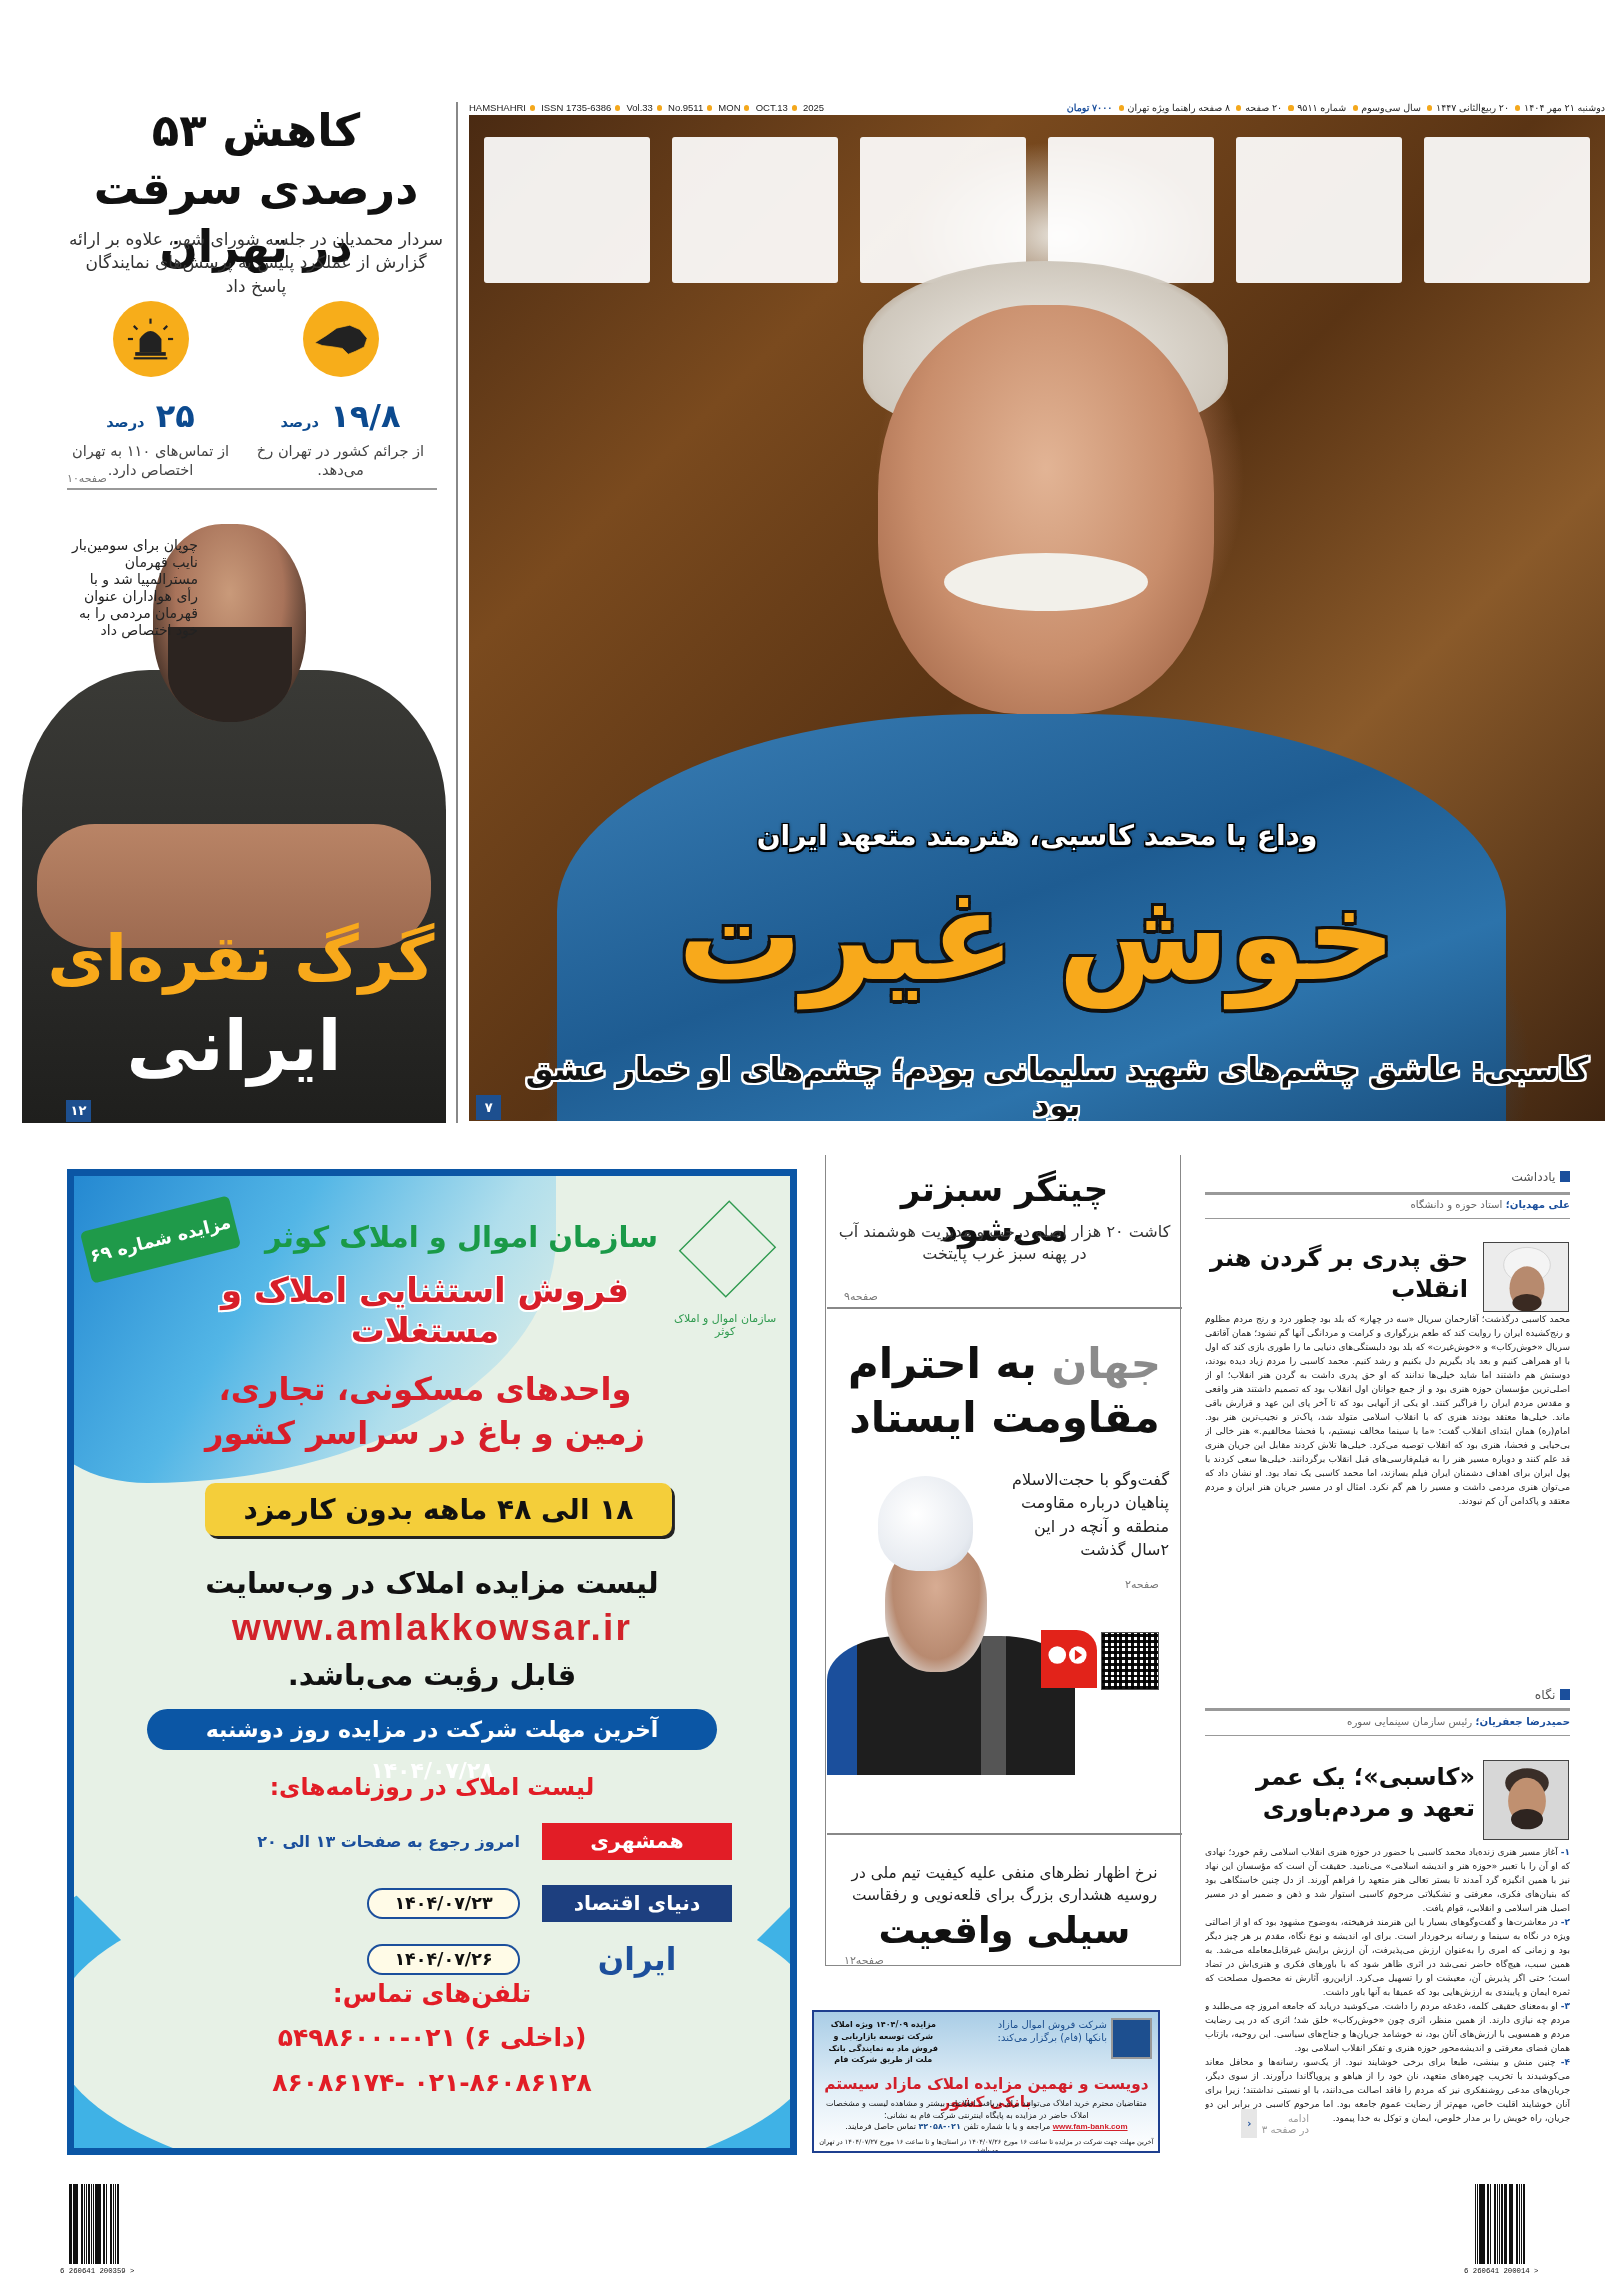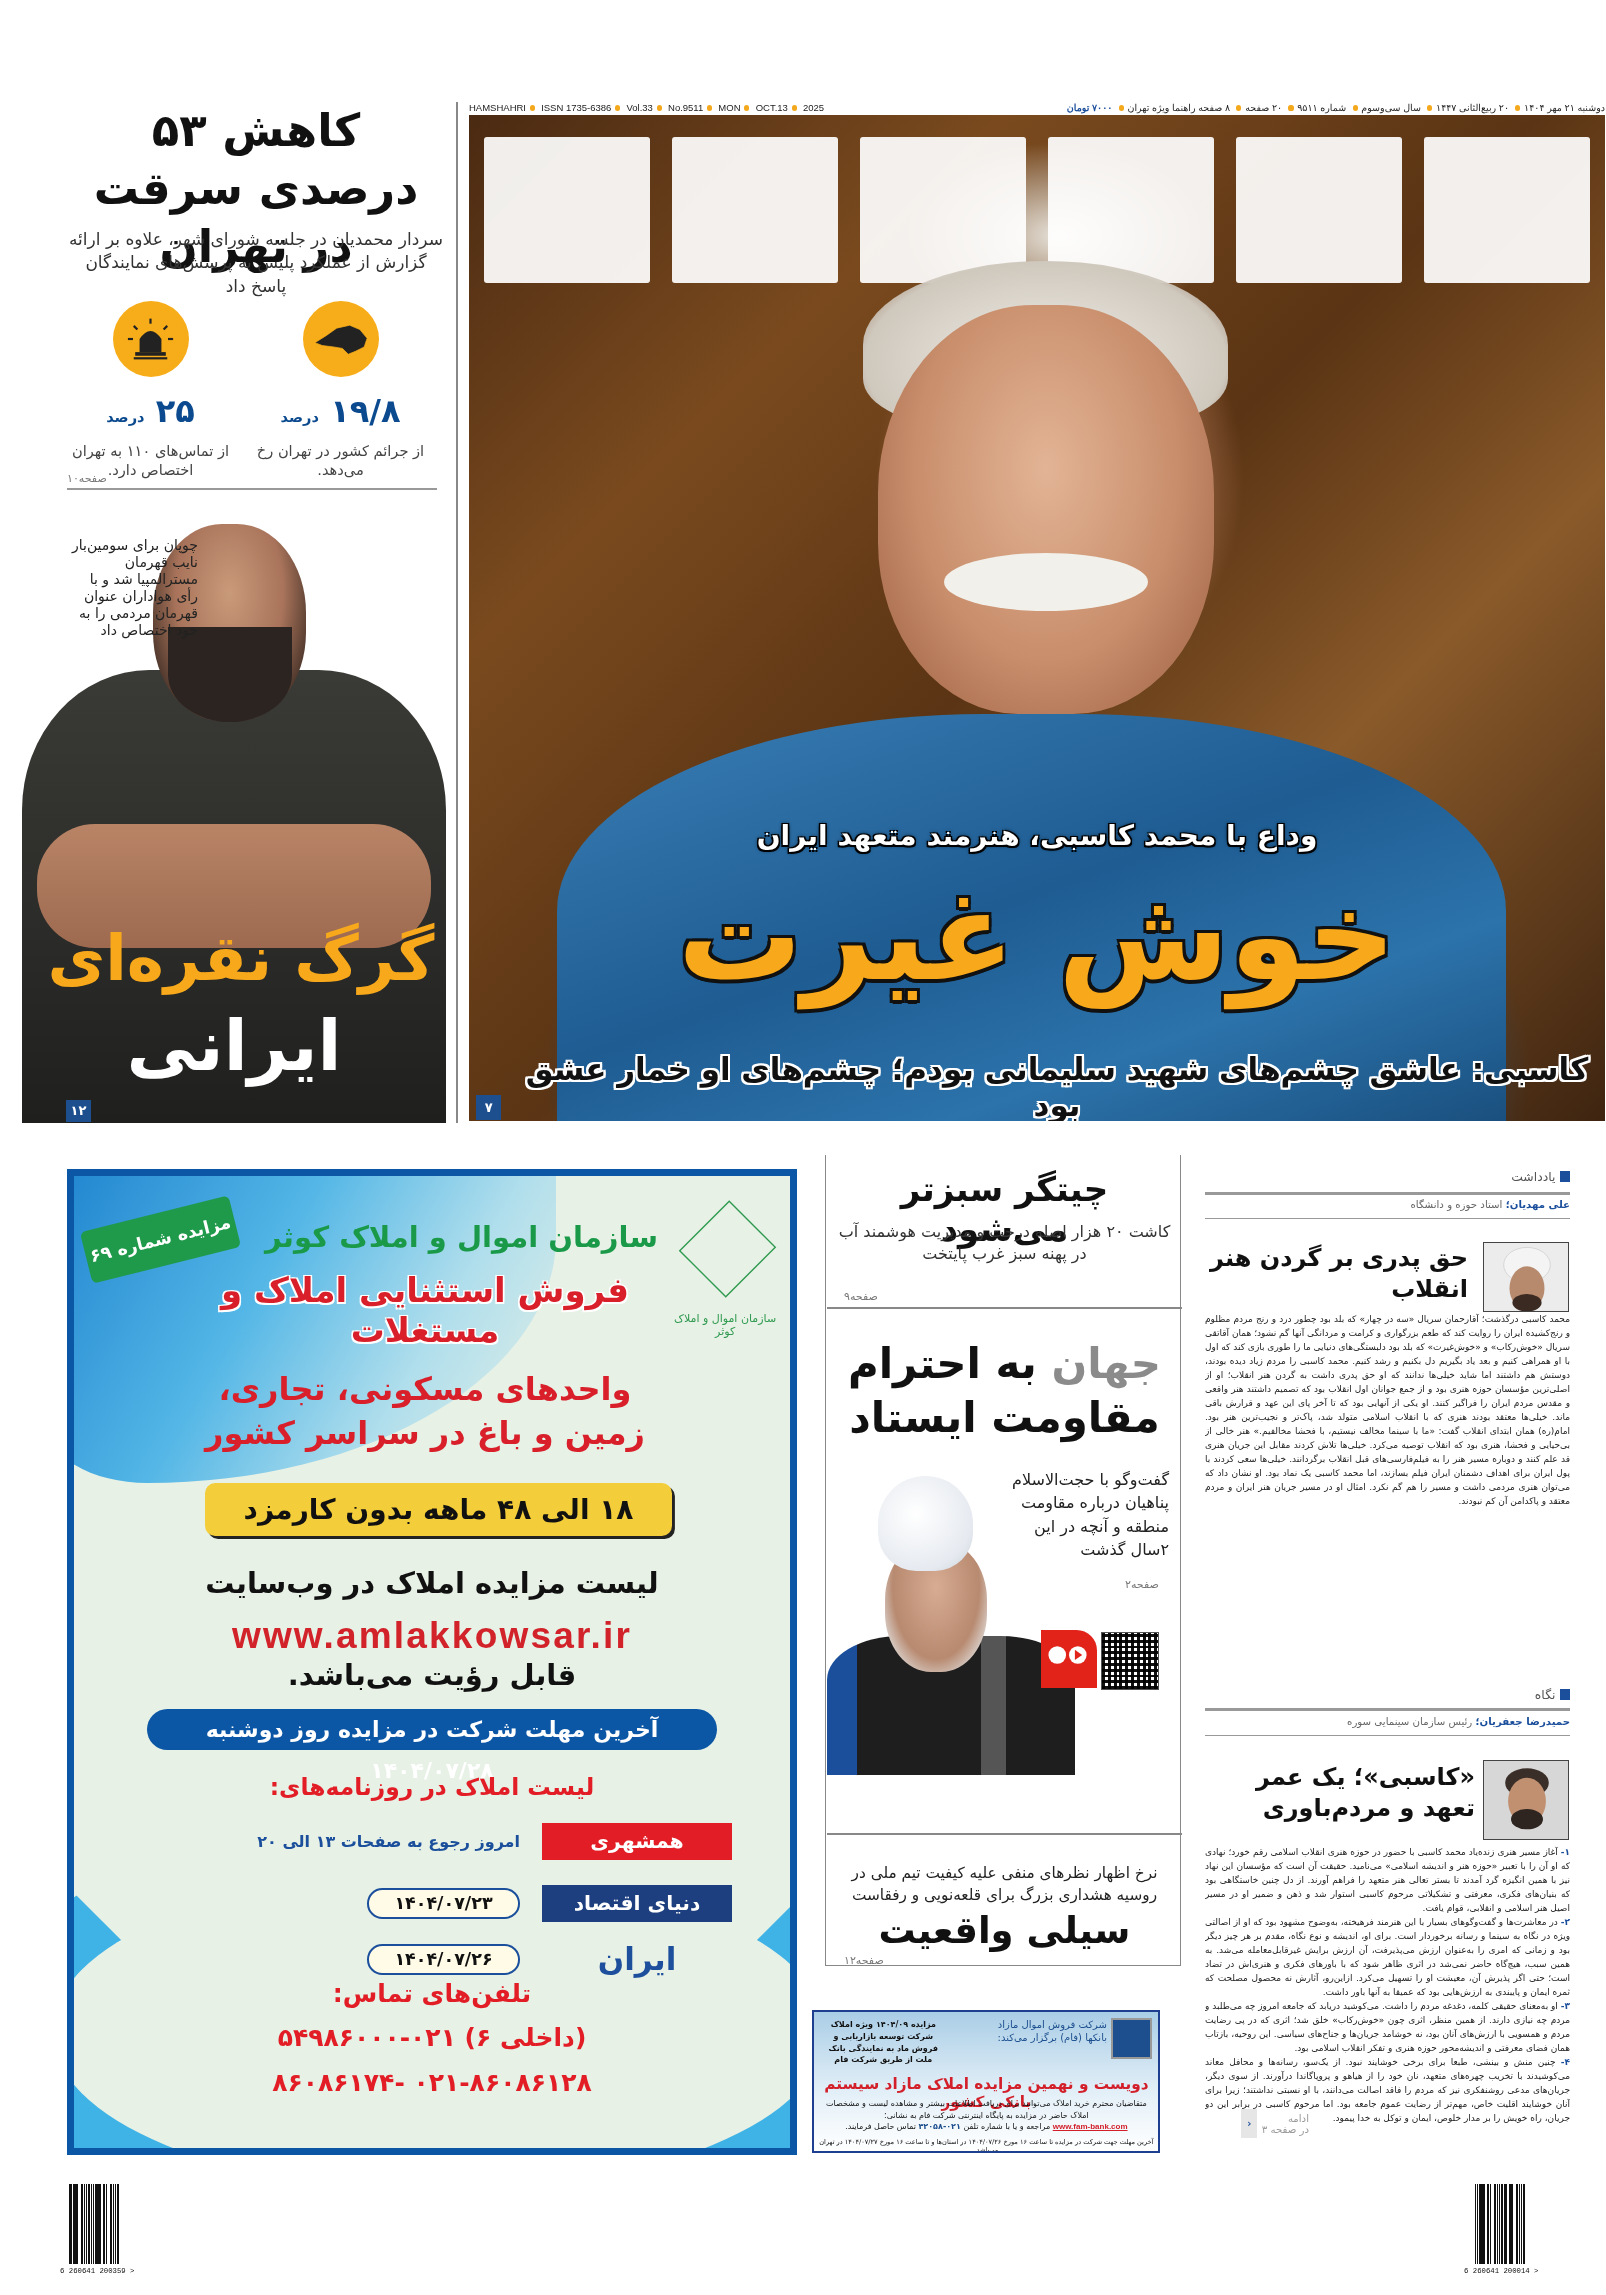--- a/index.html
+++ b/index.html
@@ -29,21 +29,21 @@
   .hero-mustache { position: absolute; left: 475px; top: 438px; width: 204px; height: 58px; border-radius: 50%; background: #f2f0ea; }
   .hero-shirt { position: absolute; left: 88px; top: 599px; width: 949px; height: 438px; border-radius: 45% 45% 0 0; background: linear-gradient(160deg, #3a7fb6 0%, #1e5c92 45%, #2c73ab 70%, #174a78 100%); }
   .hero-kicker { position: absolute; top: 704px; left: 0; width: 100%; text-align: center; direction: rtl; font-size: 28px; font-weight: bold; color: #fff; text-shadow: 0 0 4.4px #000, 1.5px 1.5px 0 #000, -1.5px -1.5px 0 #000, 1.5px -1.5px 0 #000, -1.5px 1.5px 0 #000; }
   .hero-title { position: absolute; top: 752px; left: 0; width: 100%; text-align: center; direction: rtl; font-size: 124px; line-height: 139px; font-weight: bold; color: #f8a91b; text-shadow: 2.9px 2.9px 0 #111, -2.9px -2.9px 0 #111, 2.9px -2.9px 0 #111, -2.9px 2.9px 0 #111, 0 4.4px 0 #111; }
   .hero-quote { position: absolute; top: 936px; left: 44px; width: 1088px; text-align: center; direction: rtl; font-size: 31px; font-weight: bold; color: #111; text-shadow: 2.2px 2.2px 0 #fff, -2.2px -2.2px 0 #fff, 2.2px -2.2px 0 #fff, -2.2px 2.2px 0 #fff, 0 2.2px 0 #fff, 2.2px 0 0 #fff, -2.2px 0 0 #fff, 0 -2.2px 0 #fff; }
   .hero-page { position: absolute; bottom: 1.5px; left: 7.3px; width: 25px; height: 25px; background: #1d4f8f; color: #fff; font-size: 13px; text-align: center; line-height: 25px; font-weight: bold; }
   .crime-title { top: 102px; left: 66px; width: 380px; direction: rtl; text-align: center; font-size: 45px; font-weight: bold; line-height: 58px; }
   .crime-lede { top: 228px; left: 66px; width: 380px; direction: rtl; text-align: center; font-size: 17px; line-height: 23.4px; color: #333; }
   .stat { width: 175px; text-align: center; direction: rtl; }
   .stat-circle { width: 76px; height: 76px; border-radius: 50%; background: #f7ad1a; margin: 0 auto; display: flex; align-items: center; justify-content: center; }
-  .stat-value { font-size: 32px; font-weight: bold; color: #0c4a8f; line-height: 48px; margin-top: 10px; }
+  .stat-value { font-size: 32px; font-weight: bold; color: #0c4a8f; line-height: 38px; margin-top: 20px; }
   .stat-unit { font-size: 14.6px; color: #0c4a8f; font-weight: bold; }
   .stat-desc { font-size: 14.6px; color: #444; line-height: 19px; }
   .page-ref { font-size: 11px; color: #777; direction: rtl; }
   .divider { height: 1.5px; background: #999; }
 
   
   .wrestler { top: 517px; left: 22px; width: 424px; height: 606px; overflow: hidden; }
   .w-head { position: absolute; left: 131px; top: 7.3px; width: 153px; height: 197px; border-radius: 45%; background: radial-gradient(ellipse at 50% 35%, #c99a7a 0%, #a8735a 50%, #3a2a22 85%); }
   .w-beard { position: absolute; left: 146px; top: 110px; width: 124px; height: 95px; border-radius: 0 0 50% 50%; background: #2c2420; }
   .w-body { position: absolute; left: 0; top: 153px; width: 424px; height: 467px; border-radius: 30% 30% 0 0; background: linear-gradient(180deg, #3a3a36 0%, #2a2a28 60%, #1e1e1c 100%); }
@@ -61,21 +61,21 @@
   .ad1-wave { position: absolute; left: -29px; top: 0; width: 511px; height: 307px; background: linear-gradient(120deg, #1f83cf 0%, #53b6e6 40%, rgba(140,210,240,0.6) 70%, rgba(230,241,230,0) 100%); border-radius: 0 0 80% 20%; }
   .ad1-wave2 { position: absolute; left: -88px; bottom: -110px; width: 906px; height: 453px; border-radius: 50%; border: 66px solid #3fb2e6; border-top-color: transparent; }
   .ad1-badge { position: absolute; left: 10.2px; top: 37px; width: 153px; height: 53px; background: #1f9a4a; border-radius: 5.8px; transform: rotate(-14deg); color: #fff; font-weight: bold; font-size: 17.5px; direction: rtl; text-align: center; line-height: 53px; }
   .ad1-org { position: absolute; top: 44px; left: 183px; width: 409px; direction: rtl; text-align: center; font-size: 29px; font-weight: bold; color: #1a9a48; }
   .ad1-logo { position: absolute; top: 22px; right: 14.6px; width: 95px; height: 102px; border: 2.2px solid #2f9a4f; transform: rotate(45deg) scale(0.7); }
   .ad1-logo-text { position: absolute; top: 136px; right: 2.9px; width: 124px; direction: rtl; text-align: center; font-size: 11px; color: #2f9a4f; }
   .ad1-sale { position: absolute; top: 94px; left: 88px; width: 526px; direction: rtl; text-align: center; font-size: 34px; font-weight: bold; color: #d81f2a; text-shadow: 1.5px 1.5px 0 #fff, -1.5px -1.5px 0 #fff, 1.5px -1.5px 0 #fff, -1.5px 1.5px 0 #fff; }
   .ad1-units { position: absolute; top: 191px; left: 88px; width: 526px; direction: rtl; text-align: center; font-size: 32px; line-height: 44px; font-weight: bold; color: #d81f2a; }
   .ad1-yellow { position: absolute; top: 307px; left: 131px; width: 467px; height: 53px; background: #f4ce3a; border-radius: 10.2px; box-shadow: 2.9px 2.9px 0 #222; direction: rtl; text-align: center; line-height: 53px; font-size: 28px; font-weight: bold; color: #111; }
   .ad1-list { position: absolute; top: 390px; left: 73px; width: 570px; direction: rtl; text-align: center; font-size: 29px; font-weight: bold; color: #111; }
-  .ad1-url { position: absolute; top: 431px; left: 73px; width: 570px; text-align: center; font-family: "Liberation Sans", sans-serif; font-size: 37px; font-weight: bold; color: #d2232a; letter-spacing: 2.2px; margin-top: 8px; }
+  .ad1-url { position: absolute; top: 431px; left: 73px; width: 570px; text-align: center; font-family: "Liberation Sans", sans-serif; font-size: 37px; font-weight: bold; color: #d2232a; letter-spacing: 2.2px; }
   .ad1-view { position: absolute; top: 482px; left: 73px; width: 570px; direction: rtl; text-align: center; font-size: 29px; font-weight: bold; color: #111; }
   .ad1-deadline { position: absolute; top: 533px; left: 73px; width: 570px; height: 41px; background: #0b56a5; border-radius: 20.4px; direction: rtl; text-align: center; line-height: 41px; font-size: 22px; font-weight: bold; color: #fff; }
   .ad1-papers-title { position: absolute; top: 597px; left: 73px; width: 570px; direction: rtl; text-align: center; font-size: 23.4px; font-weight: bold; color: #e21d26; }
   .ad1-paper { position: absolute; left: 161px; width: 497px; height: 44px; direction: rtl; display: flex; align-items: center; gap: 22px; }
   .ad1-paper-logo { width: 190px; height: 37px; display: flex; align-items: center; justify-content: center; font-weight: bold; font-size: 20.4px; }
   .ad1-date-pill { width: 153px; height: 31px; border: 2.2px solid #1b4f9c; border-radius: 15.3px; background: #fffbe7; text-align: center; line-height: 26px; font-size: 17.5px; font-weight: bold; }
   .ad1-today { font-size: 16px; font-weight: bold; color: #1b4f9c; }
   .ad1-phones-title { position: absolute; top: 803px; left: 73px; width: 570px; direction: rtl; text-align: center; font-size: 25px; font-weight: bold; color: #e21d26; }
   .ad1-phone { position: absolute; left: 73px; width: 570px; direction: rtl; text-align: center; font-size: 25px; font-weight: bold; color: #e21d26; }
 

